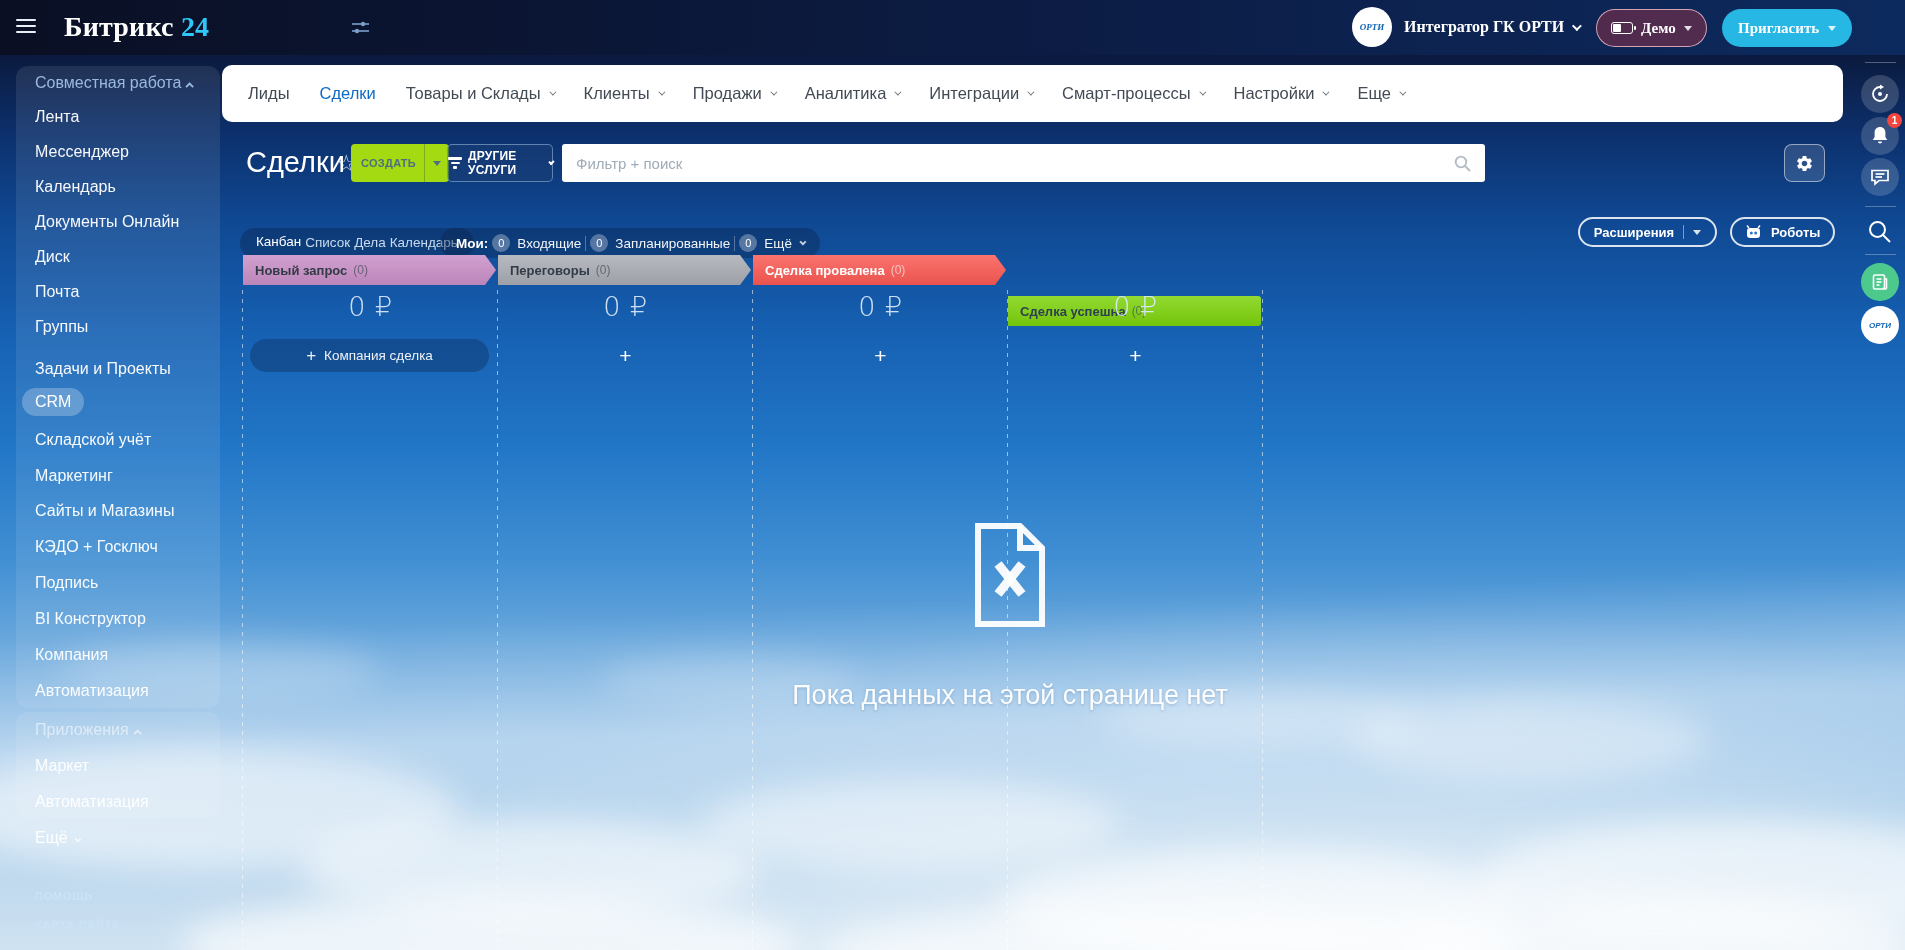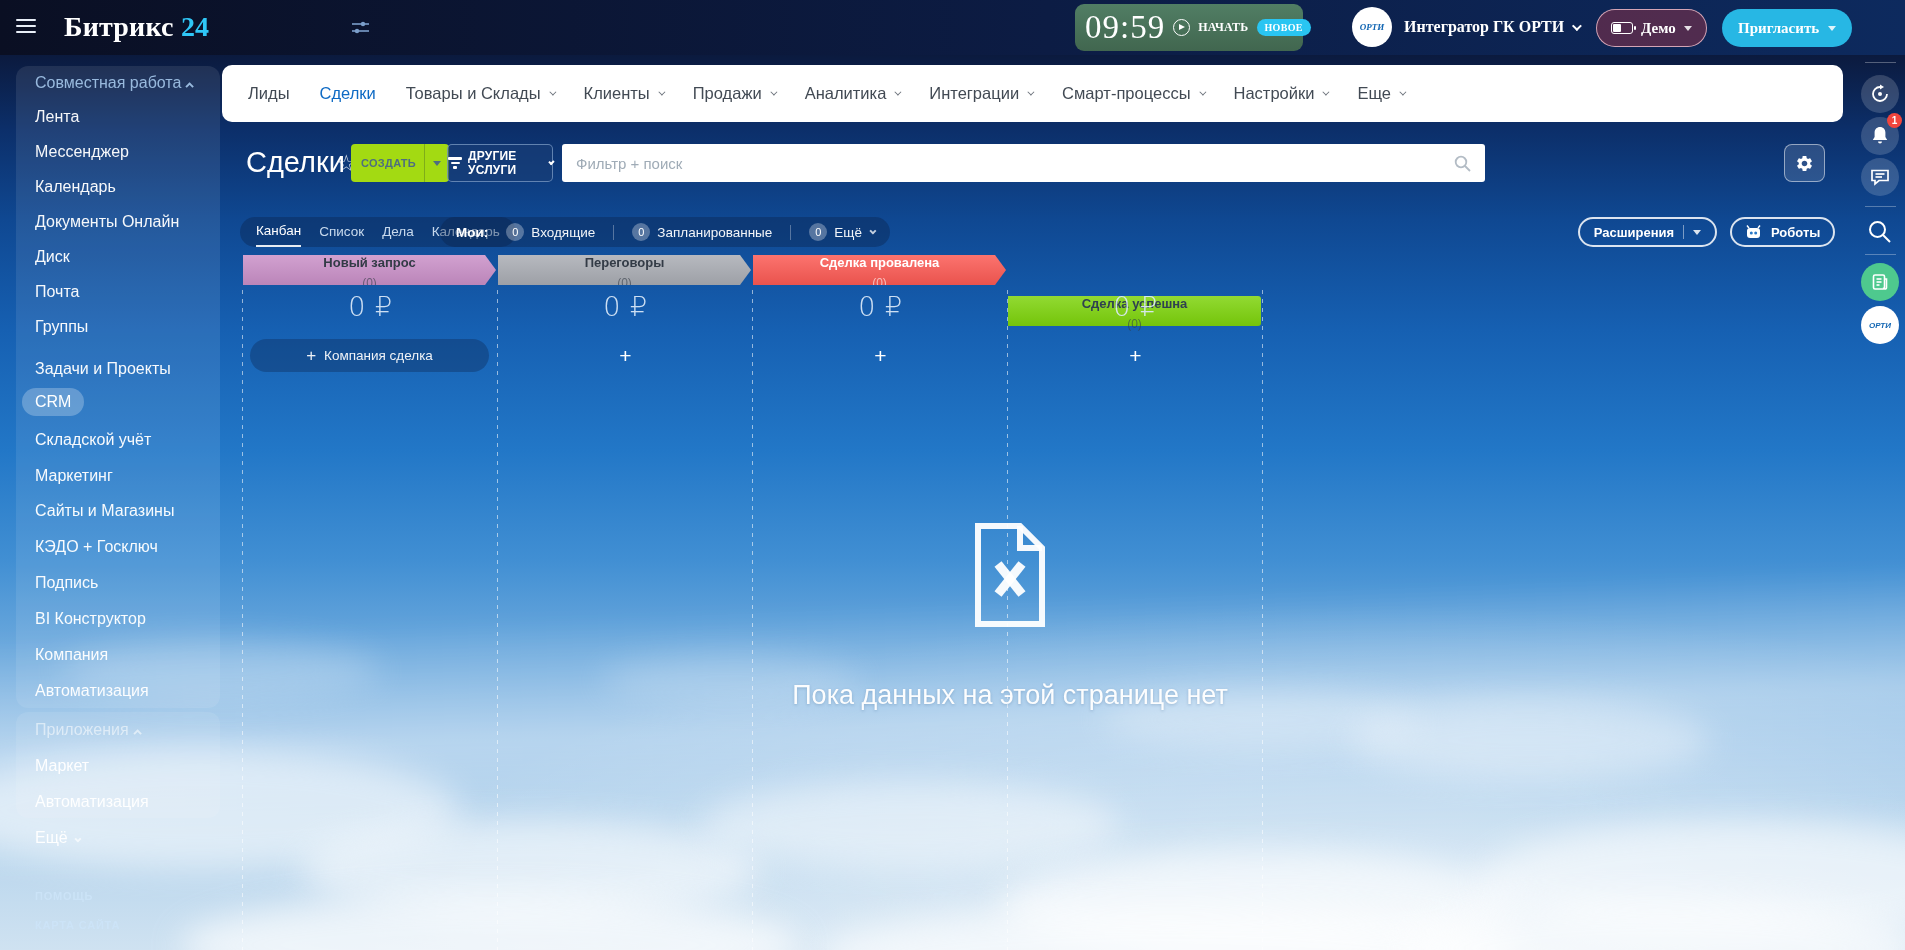--- a/index.html
+++ b/index.html
@@ -97,38 +97,38 @@
   .otherbtn .lbl { color:#fff; font-size:12px; font-weight:bold; letter-spacing:.2px; }
   .otherbtn .chv { color:#fff; width:5px; height:5px; }
   .filter { position:absolute; left:562px; top:144px; width:923px; height:38px; background:#fff; border-radius:3px;
     display:flex; align-items:center; padding:0 14px; }
   .filter input { flex:1; border:none; outline:none; font-size:15px; color:#333; font-family:inherit; background:transparent; }
   .filter input::placeholder { color:#9fabb6; }
   .gearbtn { position:absolute; left:1784px; top:144px; width:41px; height:38px; border-radius:8px;
     background:rgba(255,255,255,.13); border:1px solid rgba(255,255,255,.5); display:flex; align-items:center; justify-content:center; cursor:pointer; }
 
   
-  .pill { position:absolute; top:217px; height:30px; border-radius:15px; background:rgba(10,34,74,.38);
-    display:flex; align-items:center; padding:0 16px; gap:18px; }
+  .pill { position:absolute; top:228px; height:30px; border-radius:15px; background:rgba(10,34,74,.38);
+    display:flex; align-items:center; padding:0 16px; gap:4px; }
   .vtab { color:rgba(214,230,246,.92); font-size:13.5px; cursor:pointer; line-height:28px; }
   .vtab.active { color:#fff; border-bottom:2px solid rgba(255,255,255,.9); }
   .cnt { display:flex; align-items:center; gap:7px; color:rgba(255,255,255,.95); font-size:13.5px; cursor:pointer; }
   .cbadge { width:18px; height:18px; border-radius:50%; background:rgba(255,255,255,.3); color:#fff; font-size:11px;
     display:flex; align-items:center; justify-content:center; }
   .vsep { width:1px; height:15px; background:rgba(255,255,255,.3); }
   .mylabel { color:#fff; font-size:13.5px; font-weight:bold; }
   .cnt .chv { width:5px; height:5px; opacity:.8; }
   .outbtn { position:absolute; top:217px; height:30px; border-radius:16px; border:2px solid rgba(255,255,255,.85);
     background:transparent; display:flex; align-items:center; gap:9px; padding:4px 13px; color:#fff; font-size:13px; font-weight:bold; cursor:pointer; font-family:inherit; }
   .outbtn .vsep { height:14px; background:rgba(255,255,255,.45); }
 
   
   .kcol { position:absolute; top:255px; width:255px; height:695px; }
-  .khead { height:30px; width:253px; display:flex; align-items:center; padding:0 12px; gap:6px;
-    background-image:linear-gradient(180deg,rgba(255,255,255,.16),rgba(0,0,0,.07)); cursor:pointer;flex-direction:column; }
+  .khead { height:30px; width:253px; display:flex; align-items:center; padding:8px 12px; gap:6px;
+    background-image:linear-gradient(180deg,rgba(255,255,255,.16),rgba(0,0,0,.07)); cursor:pointer; }
   .khead.arrow { clip-path:polygon(0 0, calc(100% - 11px) 0, 100% 50%, calc(100% - 11px) 100%, 0 100%); }
   .khead.last { border-radius:0 3px 3px 0;margin-top:41px; }
   .kname { font-size:13px; font-weight:bold; white-space:nowrap; }
   .kcount { font-size:12px; opacity:.6; }
   .kmoney { position:absolute; top:36px; width:255px; text-align:center; color:rgba(219,234,249,.93);
     font-size:27px; font-weight:300; letter-spacing:.5px; font-family:"DejaVu Sans","Liberation Sans",sans-serif; }
   .quick { position:absolute; left:7px; top:84px; width:239px; height:33px; border-radius:17px; border:none;
     background:rgba(13,42,88,.38); color:rgba(255,255,255,.93); font-size:13.5px; display:flex; align-items:center; justify-content:center; gap:8px; cursor:pointer; font-family:inherit; }
   .quick .plus { font-size:17px; font-weight:400; }
   .plusbtn { position:absolute; top:84px; width:255px; height:33px; background:transparent; border:none; color:#fff;
@@ -173,26 +173,20 @@
     <span class="n24">24</span>
   </div>
   <div class="sliders">
     <svg width="17" height="15" viewBox="0 0 17 15" fill="none" stroke="#8fb7e6" stroke-width="1.6">
       <line x1="0" y1="4" x2="17" y2="4"></line>
         <circle cx="11" cy="4" r="2.2" fill="#8fb7e6" stroke="none"></circle>
       <line x1="0" y1="11" x2="17" y2="11"></line>
         <circle cx="5" cy="11" r="2.2" fill="#8fb7e6" stroke="none"></circle>
     </svg>
   </div>
-  <div class="clock">
-    <span class="time">09:59</span>
-    <span class="playico"></span>
-    <span class="start">НАЧАТЬ</span>
-    <span class="newbadge">НОВОЕ</span>
-  </div>
   <div class="tbavatar">
     <span>ОРТИ</span>
   </div>
   <div class="acct">
     <span>Интегратор ГК ОРТИ</span>
     <span class="chv"></span>
   </div>
   <div class="demo">
     <span class="battery"></span>
     <span class="lbl">Демо</span>

